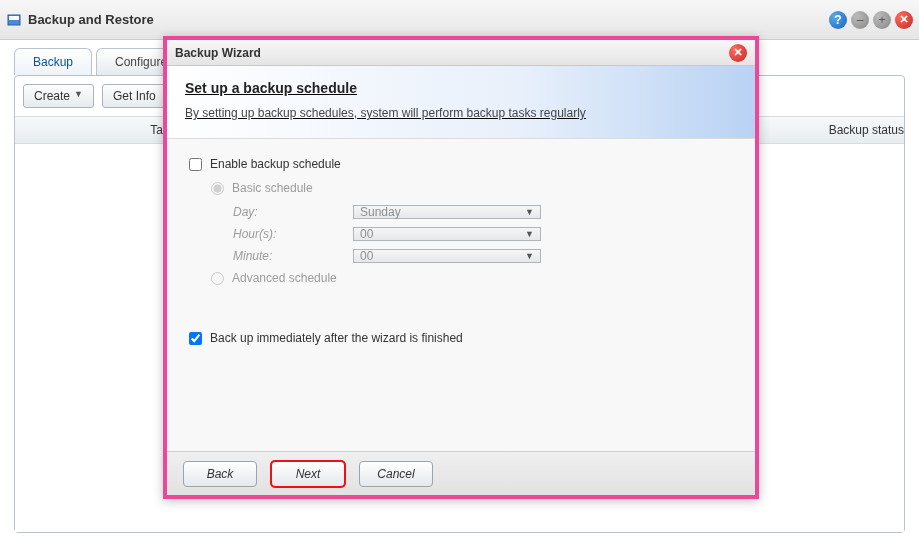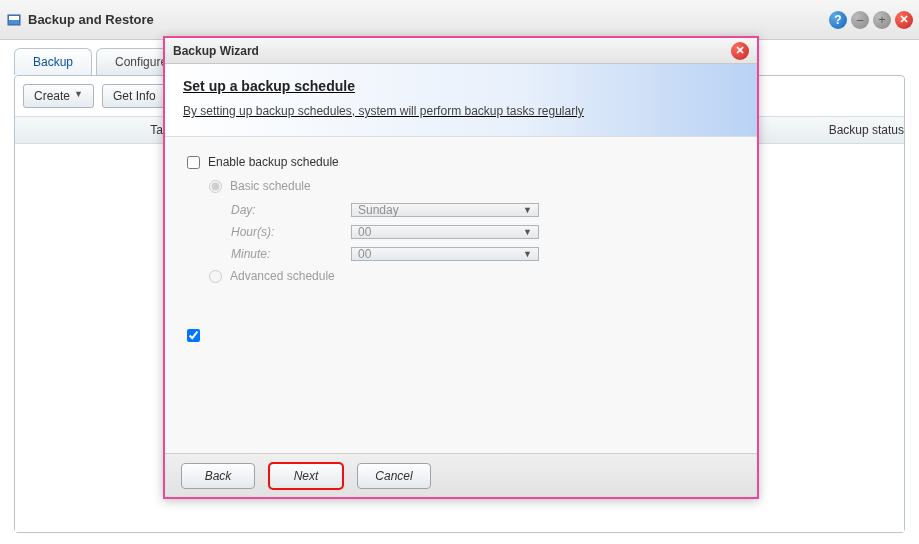--- a/index.html
+++ b/index.html
@@ -46,21 +46,21 @@
 .tablehead { display:flex; background:linear-gradient(#f7f9fa,#e7ecef); border-bottom:1px solid #d6dde2; }
 .tablehead div { font-size:12px; color:#333; padding:6px 0; text-align:right; }
 .col-task { flex:0 0 160px; }
 .col-spacer { flex:1; }
 .col-status { flex:0 0 170px; }
 .table-body { height: 388px; background:#fff; }
 
 
 .modal {
   position:absolute; left:163px; top:36px; width:596px; height:463px;
-  border:2px solid #ec4899; background:#14532d;
+  border:4px solid #ec4899; background:#14532d;
   box-shadow:0 2px 10px rgba(0,0,0,0.25);
   display:flex; flex-direction:column;
 }
 .modal-titlebar {
   height:26px; background:linear-gradient(#f7f7f7,#e4e4e4);
   border-bottom:1px solid #c8c8c8; display:flex; align-items:center;
   padding:0 8px; font-size:12px; font-weight:bold; color:#333;
 }
 .modal-titlebar .spacer { flex:1; }
 .modal-titlebar .close {
@@ -192,20 +192,21 @@
       </div>
     </div>
 
     <div class="row sub disabled" style="margin-top:6px;">
       <input type="radio" disabled="" style="">
       <span>Advanced schedule</span>
     </div>
 
     <div class="row" style="margin-top:46px;">
       <input type="checkbox" checked="" style="">
+      <span>Back up immediately after the wizard is finished</span>
     </div>
   </div>
 
   <div class="modal-footer">
     <span class="mbtn">Back</span>
     <span class="mbtn highlight">Next</span>
     <span class="mbtn">Cancel</span>
   </div>
 </div>
 

